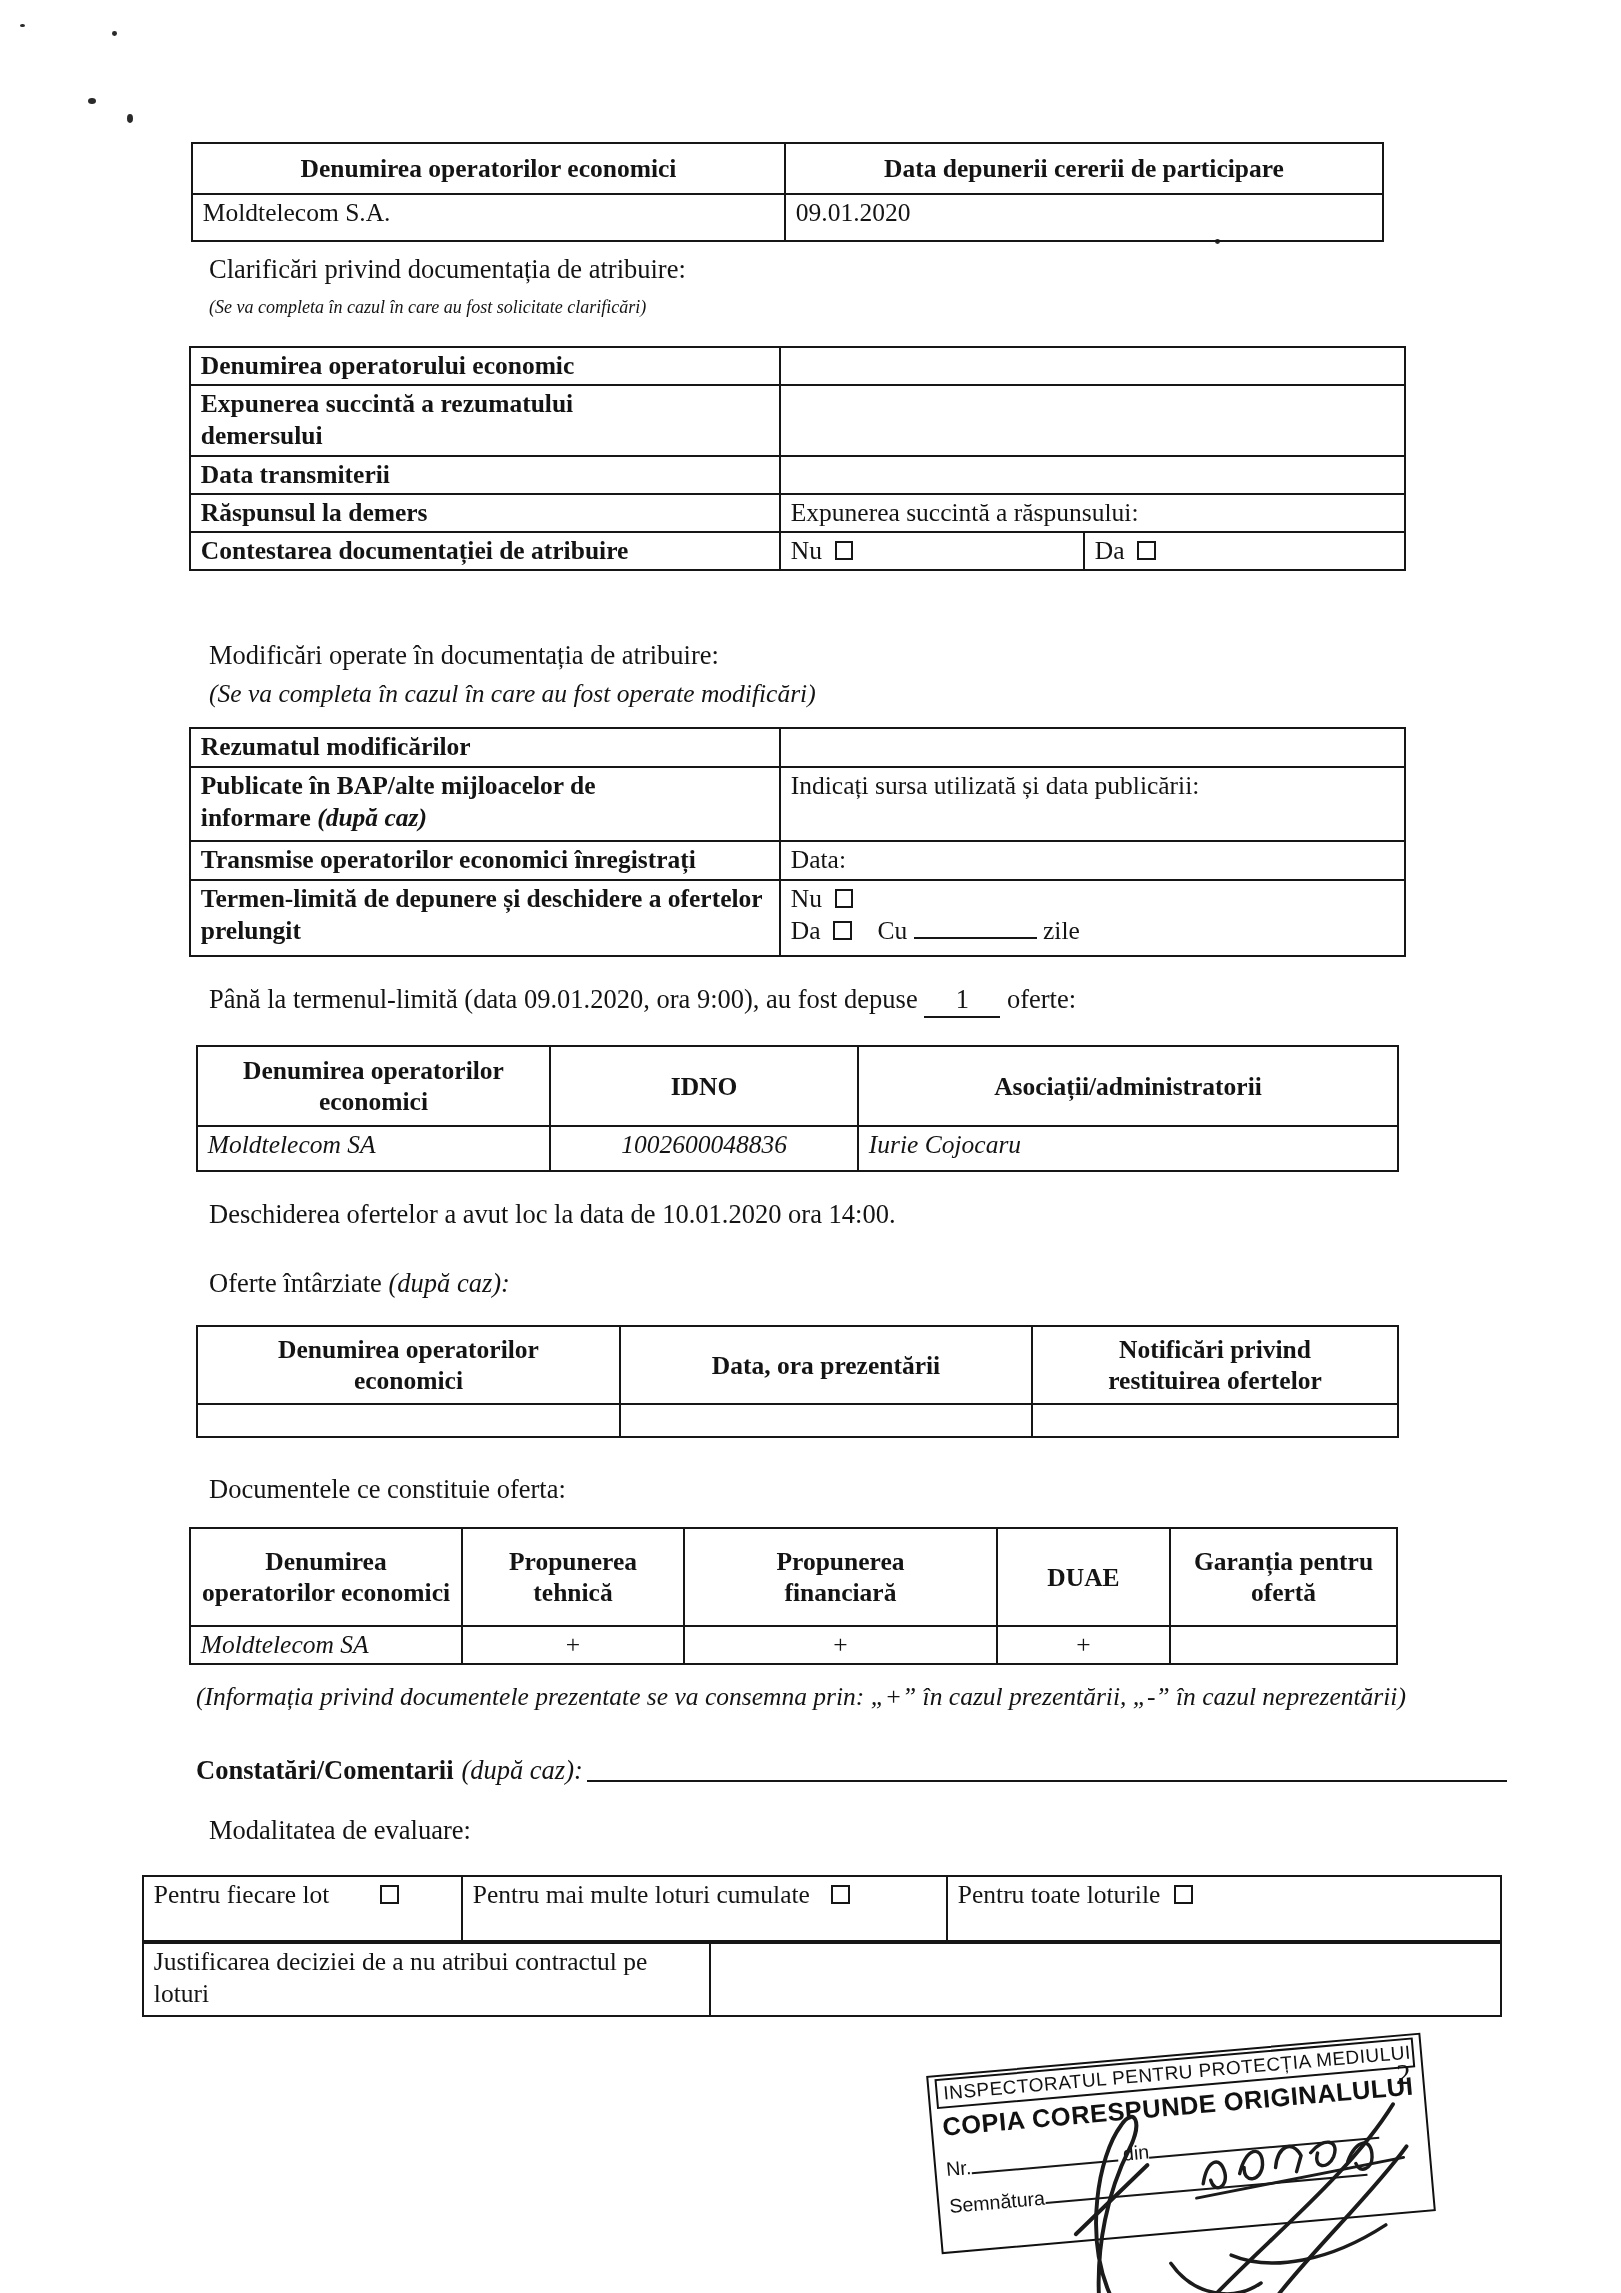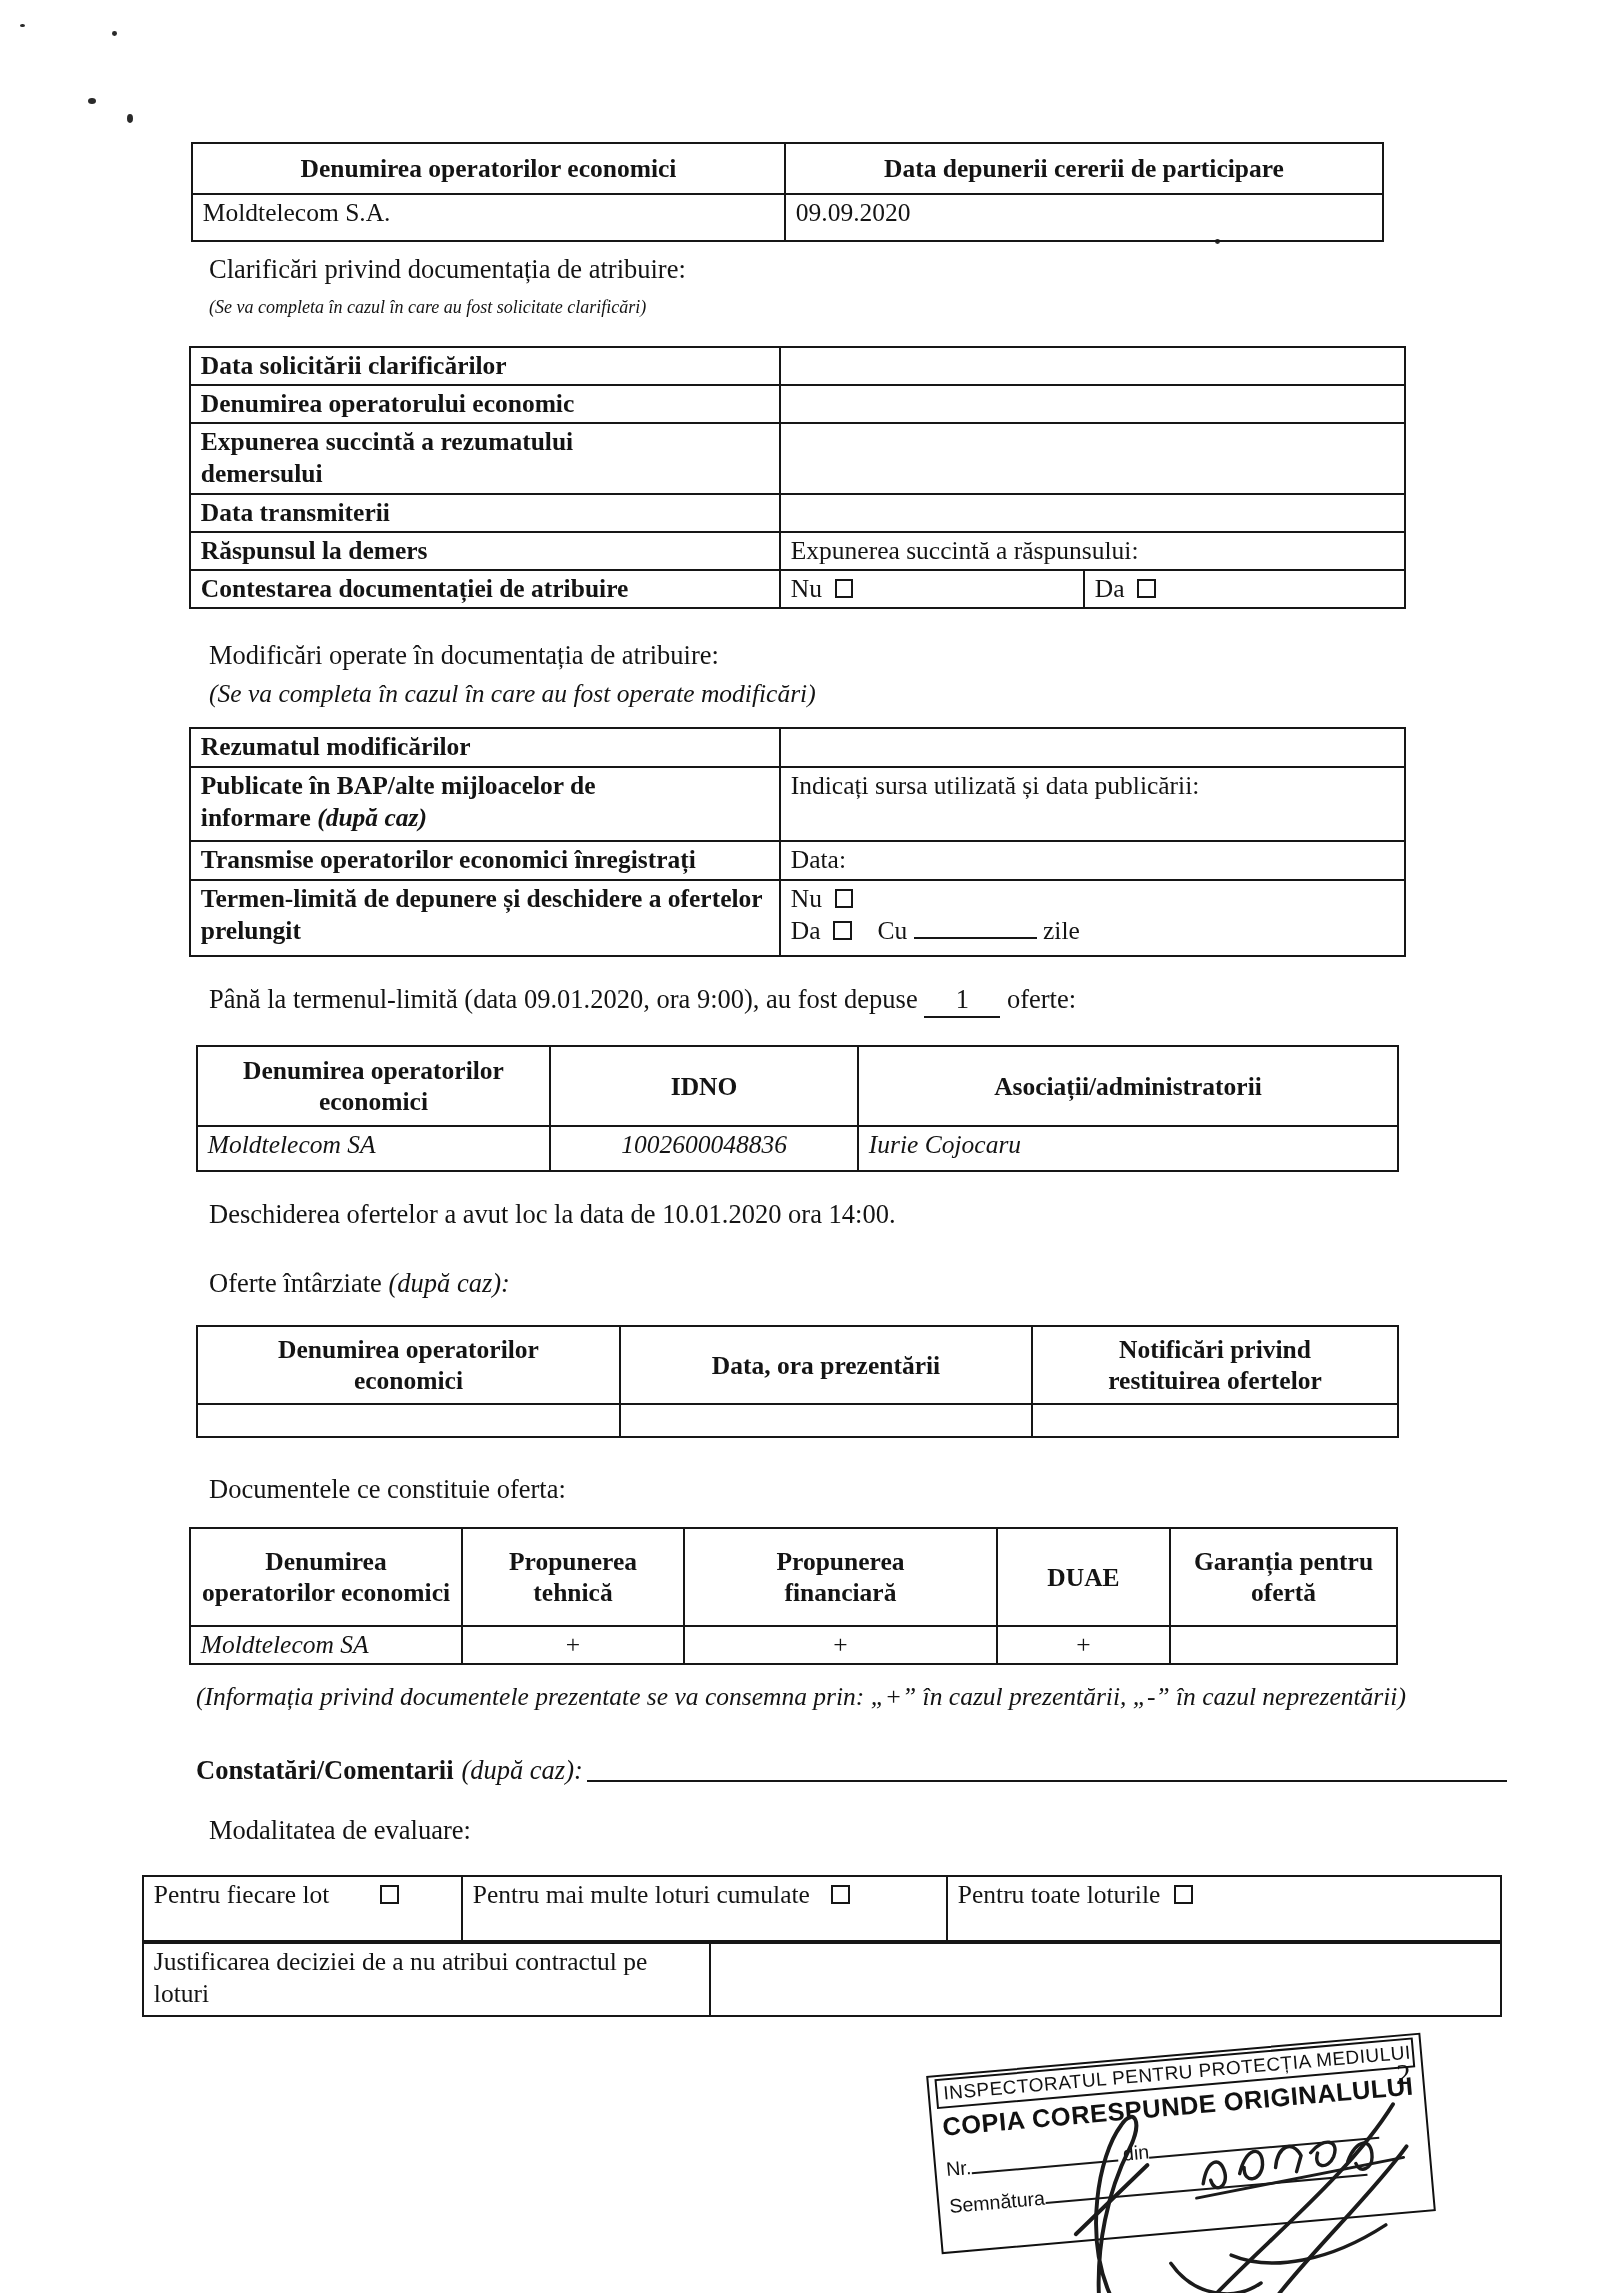--- a/index.html
+++ b/index.html
@@ -54,41 +54,37 @@
           <col style="width:593px;">
           <col style="width:598px;">
         </colgroup>
       <tbody>
           <tr style="height:51px;">
         <th>Denumirea operatorilor economici</th>
         <th>Data depunerii cererii de participare</th>
       </tr>
       <tr style="height:47px;">
         <td>Moldtelecom S.A.</td>
-        <td>09.09.2020</td>
+        <td>09.01.2020</td>
       </tr>
     </tbody>
       </table>
   </div>
 
   <div class="abs txt" style="left:209px;top:253px;">Clarificări privind documentația de atribuire:</div>
   <div class="abs txt it" style="left:209px;top:291px;font-size:18px;">(Se va completa în cazul în care au fost solicitate clarificări)</div>
 
   <div class="abs" style="left:189px;top:346px;">
     <table style="width:1215px;">
       <colgroup>
           <col style="width:590px;">
           <col style="width:304px;">
           <col style="width:321px;">
         </colgroup>
       <tbody>
-          <tr style="height:37px;">
-        <td class="lbl">Data solicitării clarificărilor</td>
-        <td colspan="2"></td>
-      </tr>
       <tr style="height:37px;">
         <td class="lbl">Denumirea operatorului economic</td>
         <td colspan="2"></td>
       </tr>
       <tr style="height:71px;">
         <td class="lbl"><span>Expunerea succintă a rezumatului</span><br><span>demersului</span></td>
         <td colspan="2"></td>
       </tr>
       <tr style="height:37px;">
         <td class="lbl">Data transmiterii</td>

